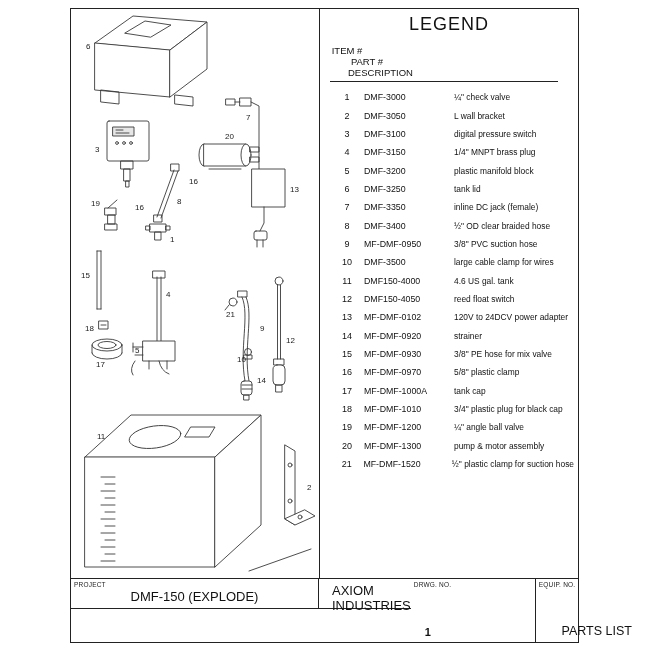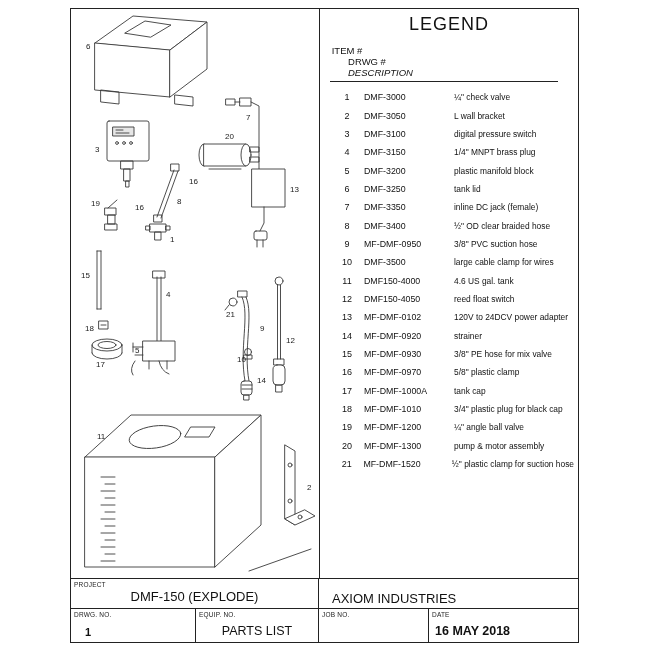--- a/index.html
+++ b/index.html
@@ -13,30 +13,30 @@
   .drawing-pane { position: absolute; left: 0; top: 0; width: 248px; height: 571px; }
   .legend-pane  { position: absolute; left: 248px; top: 0; right: 0; height: 571px; border-left: 1.6px solid #222; }
 
   .legend-title { text-align: center; font-size: 18px; padding-top: 5px; letter-spacing: 1px; }
   .legend-header {
     display: flex; margin: 10px 20px 0 10px; padding-bottom: 3px;
     border-bottom: 1px solid #222; font-size: 9.5px; flex-direction: column;
   }
   .lh-item { width: 34px; text-align: center; }
   .lh-part { width: 74px; text-align: center; }
-  .lh-desc { flex: 1; padding-left: 18px; font-style: italic; }
+  .lh-desc { flex: 1; padding-left: 18px; }
   .legend-rows { margin: 6px 4px 0 10px; }
   .lrow { display: flex; height: 18.35px; align-items: center; }
   .lc-item { width: 34px; text-align: center; font-size: 9px; }
   .lc-part { width: 90px; font-size: 8.8px; white-space: nowrap; }
   .lc-desc { flex: 1; font-size: 8.4px; white-space: nowrap; }
 
   .titleblock {
     position: absolute; left: 0; right: 0; bottom: 0; height: 64px;
-    border-top: 1.6px solid #222; display: flex; flex-direction: column; background: #fff;
+    border-top: 1.6px solid #222; display: flex; flex-direction: row; background: #fff;
   }
   .tb-r1 { height: 30px; display: flex; border-bottom: 1.6px solid #222; }
   .tb-project {
     width: 248px; border-right: 1.6px solid #222; position: relative;
     display: flex; align-items: center; justify-content: center;
   }
   .tb-company { flex: 1; position: relative; display: flex; align-items: center; padding-left: 13px; padding-top: 4px; }
   .tb-r2 { flex: 1; display: flex; }
   .tb-cell { position: relative; border-right: 1.6px solid #222; display: flex; align-items: flex-end; padding-bottom: 4px; }
   .tb-cell:last-child { border-right: none; }
@@ -234,21 +234,21 @@
         <text class="callout" x="26" y="430">11</text>
         <text class="callout" x="236" y="481">2</text>
       </g>
     </svg>
   </div>
 
   <div class="legend-pane">
     <div class="legend-title">LEGEND</div>
     <div class="legend-header">
       <span class="lh-item">ITEM #</span>
-      <span class="lh-part">DRWG #</span>
+      <span class="lh-part">PART #</span>
       <span class="lh-desc">DESCRIPTION</span>
     </div>
     <div class="legend-rows">
   <div class="lrow">
     <span class="lc-item">1</span>
     <span class="lc-part">DMF-3000</span>
     <span class="lc-desc">¼" check valve</span>
   </div>
 
   <div class="lrow">

